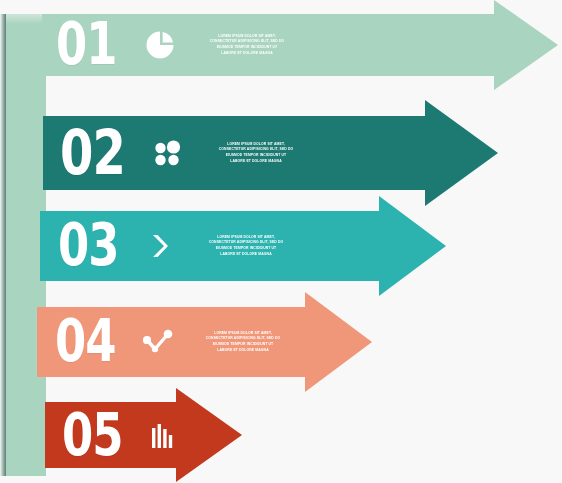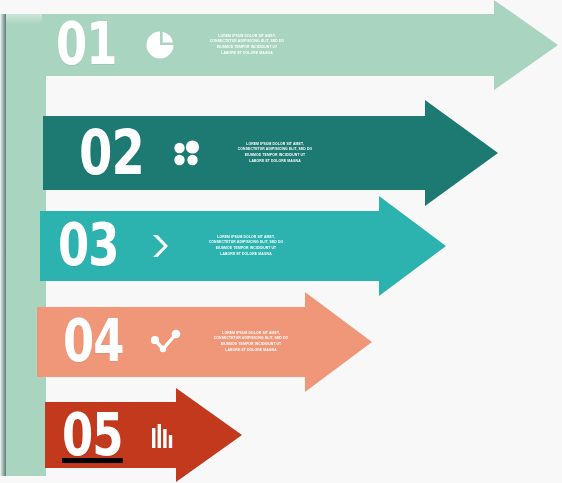--- a/index.html
+++ b/index.html
@@ -110,21 +110,21 @@
         <div>EIUSMOD TEMPOR INCIDIDUNT UT</div>
         <div>LABORE ET DOLORE MAGNA</div>
       </div>
     </div>
   </div>
 
   <div class="row" style="left:43px; top:100px; width:455px; height:106px;">
     <svg class="arrow-svg" width="455" height="106" viewBox="0 0 455 106">
       <path d="M0,16 L382,16 L382,0 L455,53 L382,106 L382,90 L0,90 Z" fill="#1c7a72"></path>
     </svg>
-    <div class="row-content" style="width:455px;padding-left:19px;">
+    <div class="row-content" style="width:455px;">
       <div class="num" style="font-size:62px; margin-left:17px; width:82px;">02</div>
       <div class="icon-wrap" style="width:42px;margin-left:4px;">
         <svg width="28" height="28" viewBox="0 0 28 28">
           <circle cx="7.5" cy="9" r="5.2" fill="#ffffff"></circle>
           <circle cx="20.5" cy="8" r="6.6" fill="#ffffff"></circle>
           <circle cx="7.5" cy="21" r="5.2" fill="#ffffff"></circle>
           <circle cx="20.5" cy="21" r="5.2" fill="#ffffff"></circle>
         </svg>
       </div>
       <div class="body-text" style="margin-left:12px;width:112px;">
@@ -153,21 +153,21 @@
         <div>EIUSMOD TEMPOR INCIDIDUNT UT</div>
         <div>LABORE ET DOLORE MAGNA</div>
       </div>
     </div>
   </div>
 
   <div class="row" style="left:37px; top:292px; width:335px; height:100px;">
     <svg class="arrow-svg" width="335" height="100" viewBox="0 0 335 100">
       <path d="M0,15 L268,15 L268,0 L335,50 L268,100 L268,85 L0,85 Z" fill="#f0977a"></path>
     </svg>
-    <div class="row-content" style="width:335px;margin-left:8px;">
+    <div class="row-content" style="width:335px;">
       <div class="num" style="font-size:58px; margin-left:18px; width:80px;">04</div>
       <div class="icon-wrap" style="width:42px;margin-left:2px;">
         <svg width="30" height="26" viewBox="0 0 30 26">
           <path d="M4,11 L12,20 L25,5" stroke="#ffffff" stroke-width="3.4" fill="none" stroke-linecap="round" stroke-linejoin="round"></path>
           <circle cx="4" cy="11" r="4.1" fill="#ffffff"></circle>
           <circle cx="12" cy="20" r="3.2" fill="#ffffff"></circle>
           <circle cx="25" cy="5" r="4.3" fill="#ffffff"></circle>
         </svg>
       </div>
       <div class="body-text" style="margin-left:8px;width:112px;">
@@ -176,21 +176,21 @@
         <div>EIUSMOD TEMPOR INCIDIDUNT UT</div>
         <div>LABORE ET DOLORE MAGNA</div>
       </div>
     </div>
   </div>
 
   <div class="row" style="left:45px; top:388px; width:197px; height:95px;">
     <svg class="arrow-svg" width="197" height="95" viewBox="0 0 197 95">
       <path d="M0,14 L131,14 L131,0 L197,47 L131,94 L131,80 L0,80 Z" fill="#c2391e"></path>
     </svg>
-    <div class="row-content" style="width:197px;text-decoration:underline;">
+    <div class="row-content" style="width:197px;">
       <div class="num" style="font-size:58px; margin-left:17px; width:80px;">05</div>
       <div class="icon-wrap" style="width:36px;margin-left:2px;">
         <svg width="24" height="28" viewBox="0 0 24 28">
           <rect x="2" y="6" width="3.4" height="20" fill="#ffffff"></rect>
           <rect x="7.6" y="2" width="3.4" height="24" fill="#ffffff"></rect>
           <rect x="13.2" y="7" width="3.4" height="19" fill="#ffffff"></rect>
           <rect x="18.8" y="13" width="3.4" height="13" fill="#ffffff"></rect>
         </svg>
       </div>
     </div>

